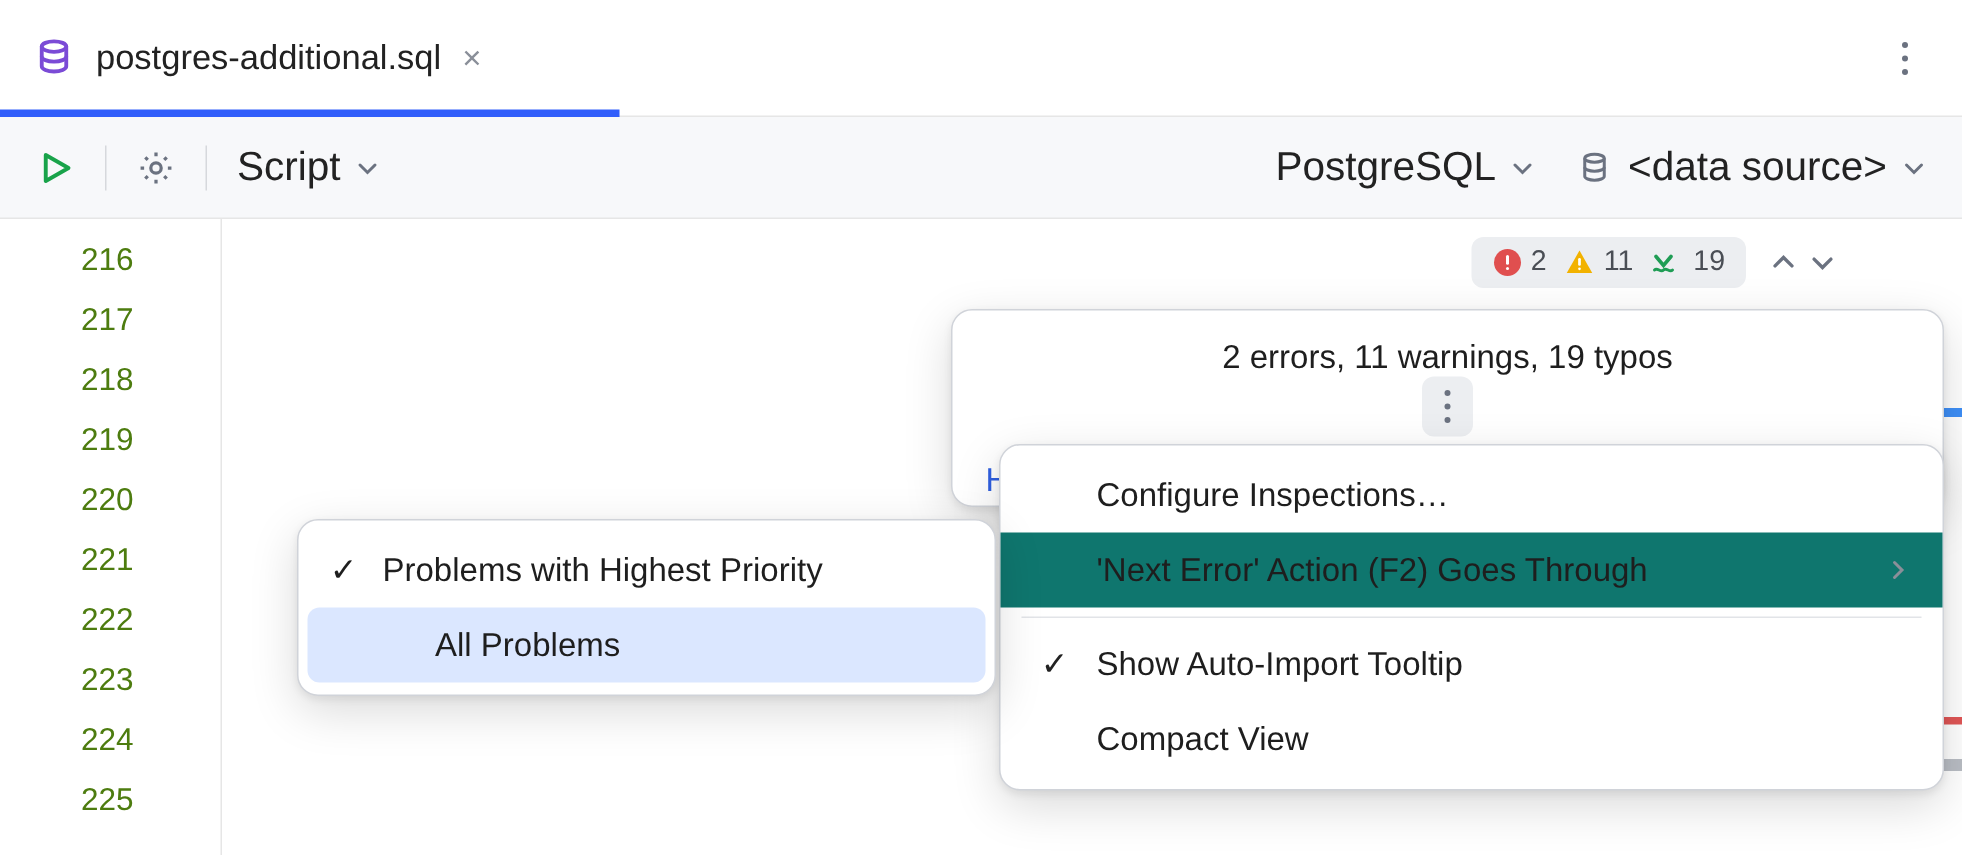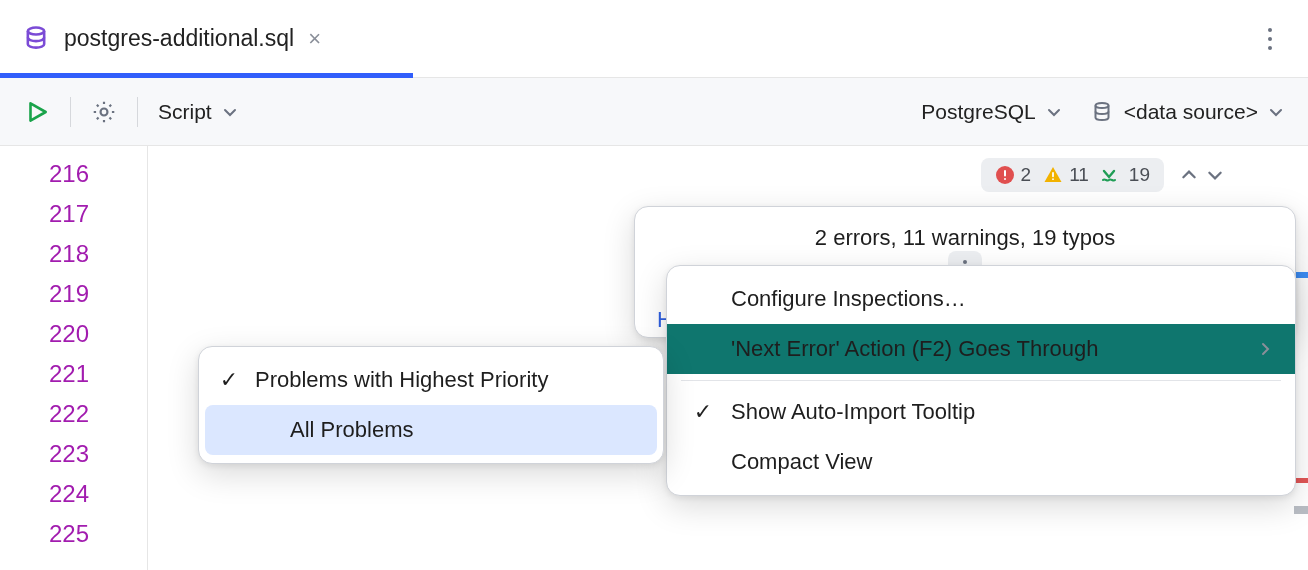--- a/index.html
+++ b/index.html
@@ -69,21 +69,21 @@
 
   
   .toolbar {
     display: flex;
     align-items: center;
     height: 68px;
     background: #f7f8fa;
     border-bottom: 1px solid #e6e6e6;
     padding: 0 24px;
     gap: 20px;
-    font-size: 21px;
+    font-size: 27px;
   }
   .toolbar .divider {
     width: 1px; height: 30px; background: #d6d8dc;
   }
   .toolbar-item {
     display: flex; align-items: center; gap: 10px;
     color: #222;
     cursor: pointer;
   }
   .chev { display: inline-flex; }
@@ -101,22 +101,22 @@
   }
   .gutter {
     width: 148px;
     background: #fff;
     border-right: 1px solid #e6e6e6;
     padding-top: 8px;
   }
   .gutter .ln {
     height: 40px;
     line-height: 40px;
-    font-size: 24px;
-    color: #a21caf;
+    font-size: 21px;
+    color: #4d7c0f;
     text-align: right;
     padding-right: 58px;
     font-variant-numeric: tabular-nums;
   }
   .code-area {
     flex: 1;
     position: relative;
   }
 
   
@@ -191,21 +191,21 @@
     cursor:pointer;
   }
   .hdr-kebab span { width:4px;height:4px;border-radius:50%;background:#6b7280; }
   .popup-main .peek {
     padding: 2px 22px 4px 22px;
     color:#2f5fe0;
     font-size:22px;
   }
 
   .popup-menu {
-    top: 265px;
+    top: 296px;
     left: 666px;
     width: 630px;
     padding: 8px 0;
   }
   .menu-item {
     display:flex;
     align-items:center;
     gap: 14px;
     height: 50px;
     padding: 0 22px 0 22px;

